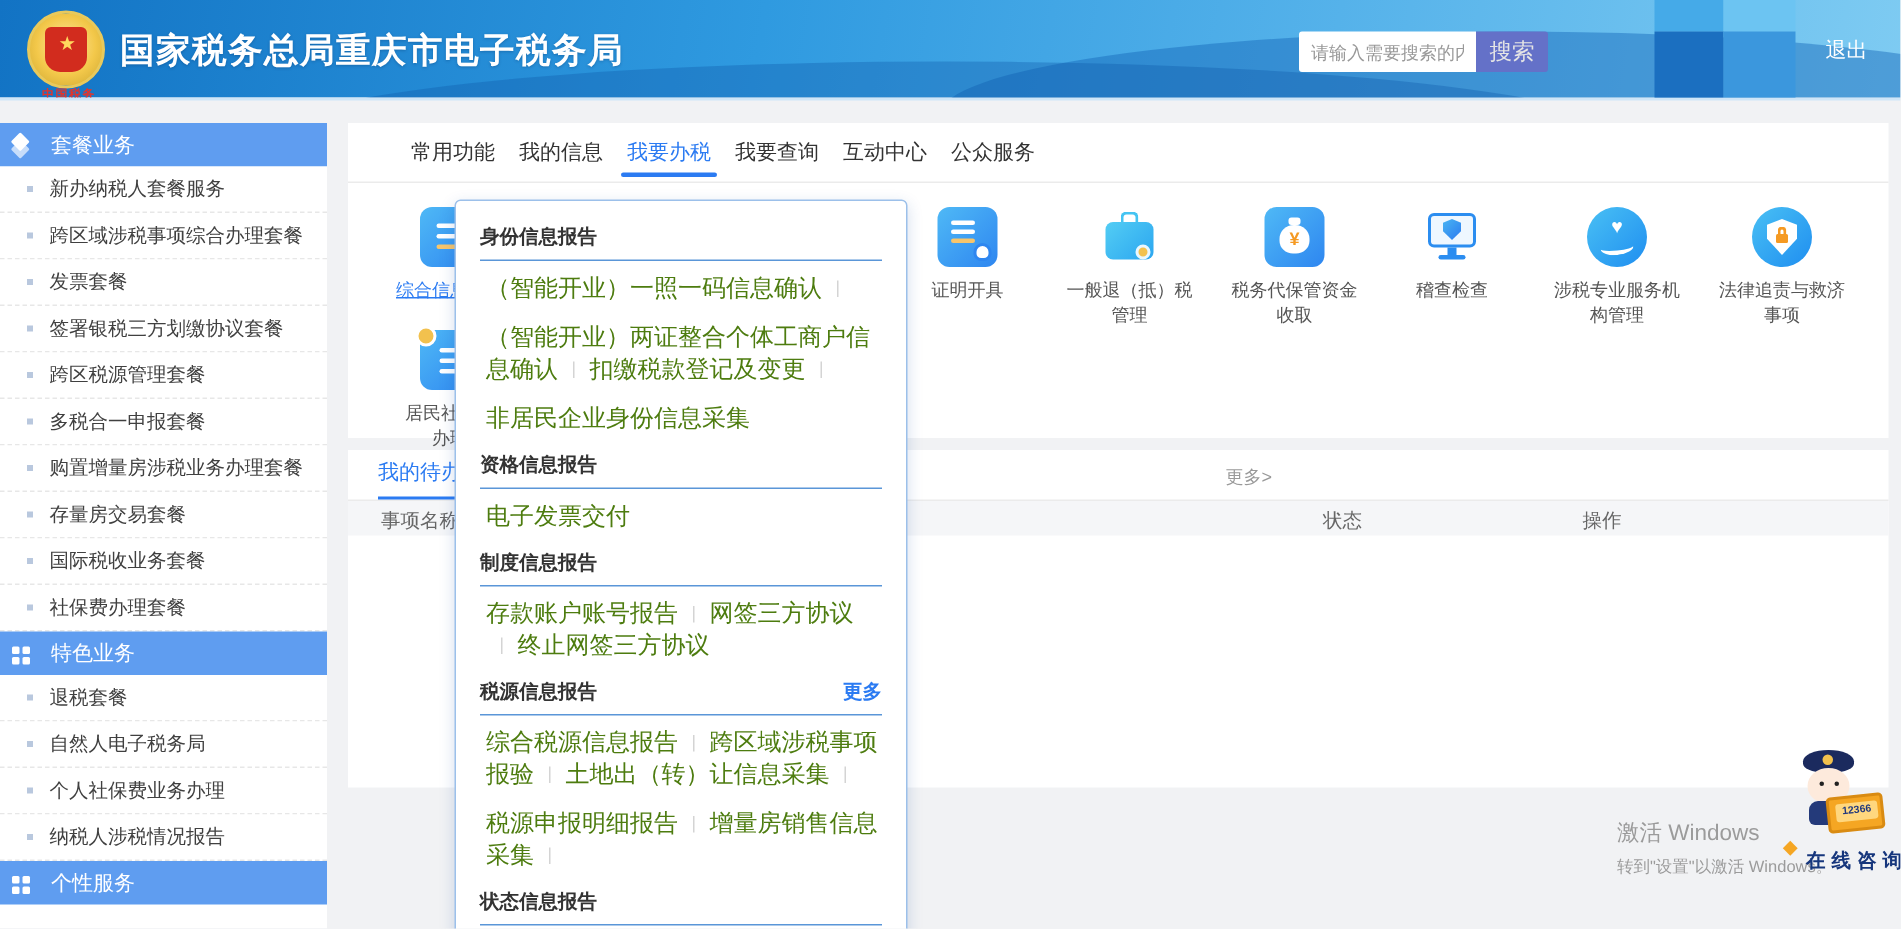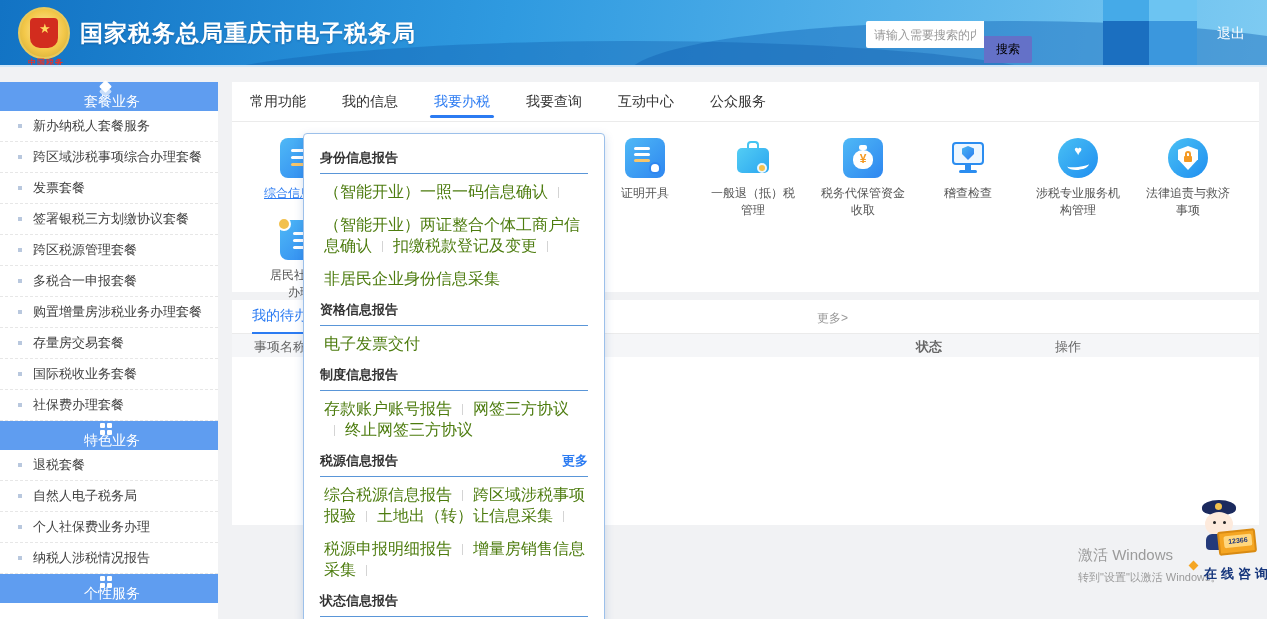--- a/index.html
+++ b/index.html
@@ -22,49 +22,49 @@
   .logo .star { position:absolute; left:19px; top:13px; color:#ffd85e; font-size:13px; line-height:13px; }
   .logo-cap { position:absolute; left:18px; top:57px; width:56px; color:#e5332a; font-size:8px;
     font-weight:bold; letter-spacing:1px; text-align:center; }
   .hdr-title { position:absolute; left:80px; top:18px; color:#fff; font-size:23px; font-weight:bold;
     letter-spacing:1px; text-shadow:0 1px 2px rgba(0,40,90,.3); }
   .search-wrap { position:absolute; left:866px; top:21px; display:flex; }
   .search-input { width:118px; height:27px; border:none; border-radius:2px 0 0 2px; padding:0 8px;
     font-size:12px; color:#333; outline:none; }
   .search-input::placeholder { color:#999; }
   .search-btn { width:48px; height:27px; border:none; border-radius:0 2px 2px 0; background:#6471c8;
-    color:#000000; font-size:12px; cursor:pointer;margin-top:15px; }
+    color:#e5e5e5; font-size:15px; cursor:pointer; }
   .mosaic { position:absolute; left:1103px; top:0; width:94px; height:67px; }
   .mosaic i { position:absolute; display:block; }
   .mosaic .m-a { left:0; top:0; width:46px; height:21px; background:#45aae8; }
   .mosaic .m-b { left:46px; top:0; width:48px; height:21px; background:#6cc4f2; }
   .mosaic .m-c { left:0; top:21px; width:46px; height:46px; background:#1b6fc0; }
   .mosaic .m-d { left:46px; top:21px; width:48px; height:46px; background:#3b97dd; }
   .logout { position:absolute; left:1197px; top:25px; color:#fff; font-size:14px; cursor:pointer;margin-left:20px; }
 
   
   .sidebar { position:absolute; left:0; top:82px; width:218px; height:537px; background:#fff; }
   .side-hd { height:29px; background:#5f9df0; color:#fff; font-size:14px; display:flex;
-    align-items:center; padding-left:6px; cursor:pointer;flex-direction:column; }
+    align-items:center; padding-left:6px; cursor:pointer; }
   .side-hd .hd-ic { width:16px; height:14px; position:relative; margin-right:12px; display:inline-block; }
   .layers-icon::before { content:""; position:absolute; left:3px; top:0; width:9px; height:9px;
     background:#fff; transform:rotate(45deg); border-radius:1px; }
   .layers-icon::after { content:""; position:absolute; left:3px; top:5px; width:9px; height:9px;
     background:rgba(255,255,255,.65); transform:rotate(45deg); border-radius:1px; }
   .grid-icon::before { content:""; position:absolute; left:2px; top:2px; width:5px; height:5px;
     background:#fff; border-radius:1px;
     box-shadow:7px 0 0 #fff, 0 7px 0 #fff, 7px 7px 0 #fff; }
   .side-item { height:31px; display:flex; align-items:center; padding-left:18px; font-size:13px;
     color:#404040; border-bottom:1px dashed #e7e7e7; cursor:pointer; background:#fff; }
   .side-item .bullet { width:4px; height:4px; background:#b9c8de; margin-right:11px; display:inline-block; }
 
   
   .panel-top { position:absolute; left:232px; top:82px; width:1027px; height:210px; background:#fff; }
   .tabbar { height:40px; border-bottom:1px solid #ebebeb; display:flex; align-items:center;
-    padding-left:18px; gap:36px; }
+    padding-left:42px; gap:16px; }
   .tab { font-size:14px; color:#333; cursor:pointer; height:40px; line-height:38px; position:relative; }
   .tab.active { color:#2b7bf2; }
   .tab.active::after { content:""; position:absolute; left:-4px; right:-4px; bottom:4px; height:3px;
     background:#2b7bf2; border-radius:2px; }
   .grid-area { position:relative; height:169px; }
   .cell { position:absolute; width:110px; text-align:center; cursor:pointer; }
   .cell.r1 { top:16px; } .cell.r2 { top:98px; }
   .c1{left:13px;} .c4{left:358px;} .c5{left:466px;} .c6{left:576px;} .c7{left:681px;}
   .c8{left:791px;} .c9{left:901px;}
   .fl { margin-top:7px; font-size:12px; line-height:17px; color:#555; white-space:pre-line; }
@@ -128,21 +128,21 @@
   .todo-bar { height:34px; border-bottom:1px solid #ebebeb; position:relative; }
   .todo-tab { position:absolute; left:20px; top:6px; color:#2b7bf2; font-size:14px; cursor:pointer;
     padding-bottom:7px; border-bottom:2px solid #2b7bf2; }
   .todo-badge { display:inline-block; min-width:15px; height:15px; background:#f5473b; color:#fff;
     font-size:10px; line-height:15px; text-align:center; border-radius:8px; margin-left:2px;
     vertical-align:3px; }
   .todo-more { position:absolute; left:585px; top:10px; color:#999; font-size:12px; cursor:pointer; }
   .todo-head { height:23px; background:#f5f6f8; position:relative; }
   .th { position:absolute; top:4px; font-size:13px; color:#666; }
   .th-name { left:22px; }
-  .th-status { left:697px; transform:translateX(-50%);font-weight:bold; }
+  .th-status { left:663px; transform:translateX(-50%); }
   .th-op { left:836px; transform:translateX(-50%); }
 
   
   .wm { position:absolute; left:1078px; top:546px; color:#9b9b9b; }
   .wm-1 { font-size:15px; }
   .wm-2 { font-size:11px; margin-top:5px; }
   .mascot { position:absolute; left:1188px; top:500px; width:72px; height:84px; cursor:pointer; }
   .ms-hat { position:absolute; left:14px; top:0; width:34px; height:15px; background:#1b2a5e;
     border-radius:50% 50% 40% 40%; }
   .ms-hat::before { content:""; position:absolute; left:13px; top:3px; width:7px; height:7px;

